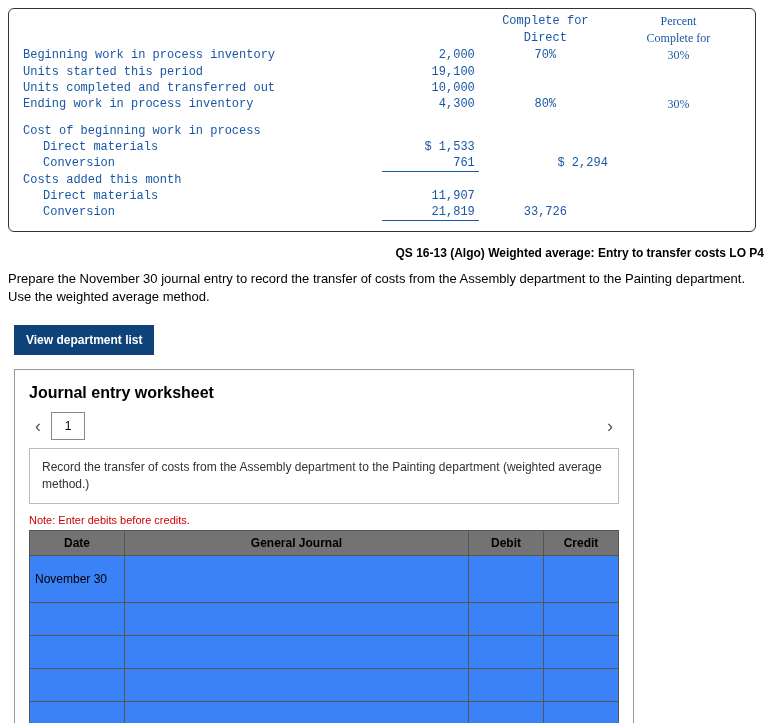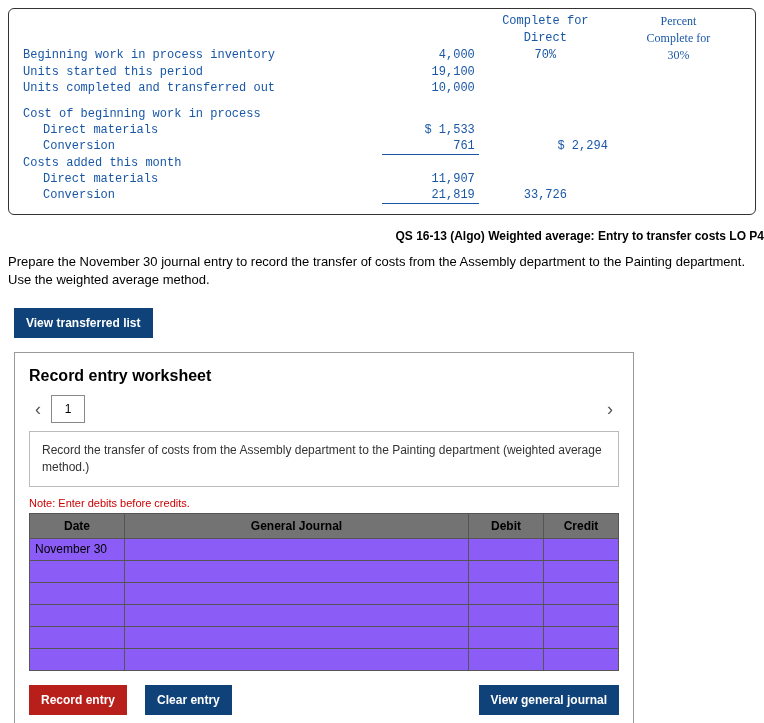--- a/index.html
+++ b/index.html
@@ -101,22 +101,22 @@
   table.journal th {
     background: #737373;
     border: 1px solid #555;
     padding: 5px 4px;
     font-weight: bold;
     text-align: center;
   }
   table.journal td {
     border: 1px solid #555;
     height: 22px;
-    padding: 3px 5px;
-    background: #8b5cf6;
+    padding: 16px 5px;
+    background: #3b82f6;
   }
   .jc-date { width: 95px; }
   .jc-acct { }
   .jc-deb { width: 75px; }
   .jc-cred { width: 75px; }
   .btn-row {
     display: flex;
     justify-content: space-between;
     margin-top: 14px;
     align-items: center;
@@ -136,37 +136,43 @@
       <td class="col-cv">Percent</td>
     </tr>
     <tr>
       <td class="col-label"></td>
           <td class="col-num"></td>
       <td class="col-dm">Direct</td>
       <td class="col-cv">Complete for</td>
     </tr>
     <tr>
       <td class="col-label">Beginning work in process inventory</td>
-      <td class="col-num">4,000</td>
+      <td class="col-num">2,000</td>
       <td class="col-dm">70%</td>
       <td class="col-cv">30%</td>
     </tr>
     <tr>
       <td class="col-label">Units started this period</td>
       <td class="col-num">19,100</td>
       <td class="col-dm"></td>
           <td class="col-cv"></td>
     </tr>
     <tr>
       <td class="col-label">Units completed and transferred out</td>
       <td class="col-num">10,000</td>
       <td class="col-dm"></td>
           <td class="col-cv"></td>
     </tr>
     <tr>
+      <td class="col-label">Ending work in process inventory</td>
+      <td class="col-num">4,300</td>
+      <td class="col-dm">80%</td>
+      <td class="col-cv">30%</td>
+    </tr>
+    <tr>
           <td colspan="4" style="height:10px"></td>
         </tr>
     <tr>
       <td class="col-label">Cost of beginning work in process</td>
       <td></td>
           <td></td>
           <td></td>
     </tr>
     <tr>
       <td class="col-label indent">Direct materials</td>
@@ -199,25 +205,25 @@
       <td></td>
     </tr>
   </tbody>
     </table>
 </div>
 
 <h3 class="title">QS 16-13 (Algo) Weighted average: Entry to transfer costs LO P4</h3>
 <p class="instr">Prepare the November 30 journal entry to record the transfer of costs from the Assembly department to the Painting department. Use the weighted average method.</p>
 
 <div style="margin-left:14px;">
-  <span class="btn btn-nav">View transferred list</span>
+  <span class="btn btn-nav">View department list</span>
 </div>
 
 <div class="worksheet">
-  <div class="ws-title">Record entry worksheet</div>
+  <div class="ws-title">Journal entry worksheet</div>
 
   <div class="tab-row">
     <span class="chev">‹</span>
     <span class="tab">1</span>
     <span style="flex:1"></span>
     <span class="chev">›</span>
   </div>
 
   <div class="note-box">Record the transfer of costs from the Assembly department to the Painting department (weighted average method.)</div>
 

